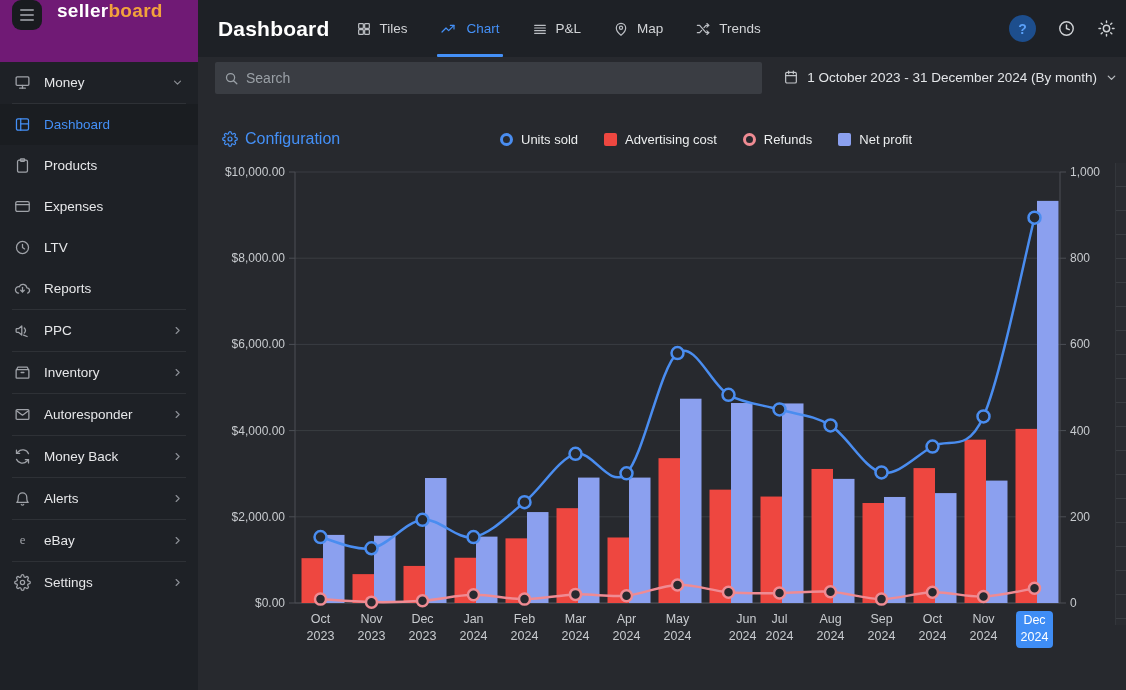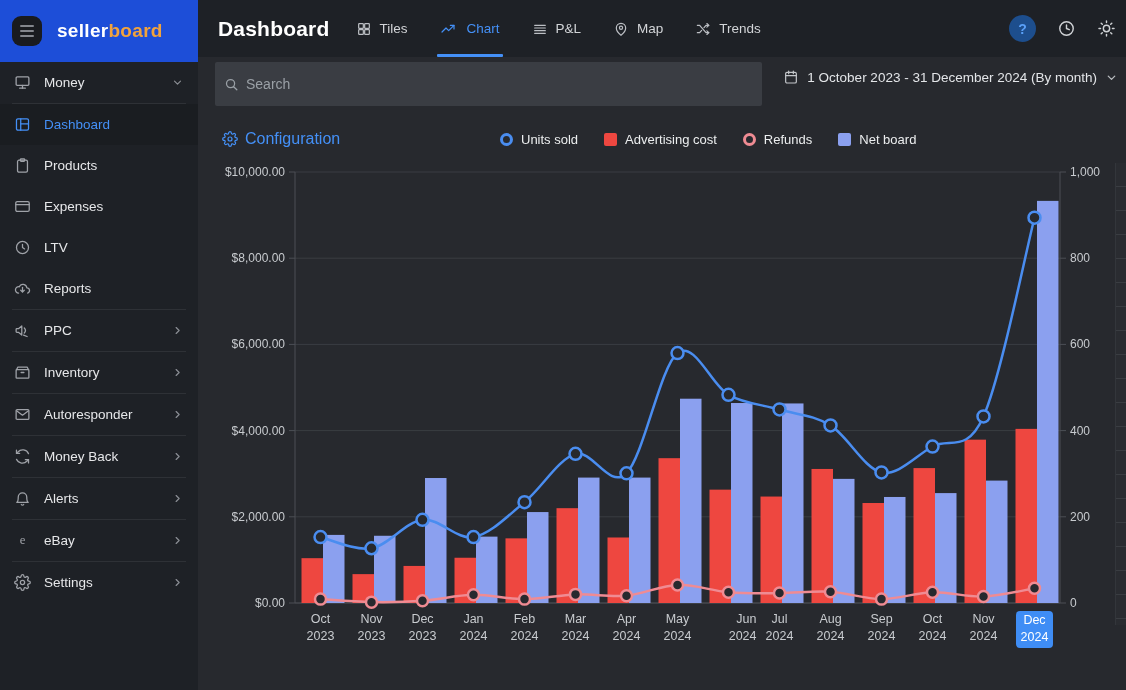--- a/index.html
+++ b/index.html
@@ -4,21 +4,21 @@
 <style>
   * { margin:0; padding:0; box-sizing:border-box; }
   html,body { background:#17181b; }
   #app {
     position:relative; width:1126px; height:690px; overflow:hidden;
     background:#27292e; font-family:"Liberation Sans", sans-serif;
     -webkit-font-smoothing:antialiased;
   }
   
   .sidebar { position:absolute; left:0; top:0; width:198px; height:100%; background:#1e2126; z-index:3; }
-  .logo-row { height:62px; background:#1d4ed8; display:flex; align-items:center; padding:8px 12px; gap:15px; }
+  .logo-row { height:62px; background:#701a75; display:flex; align-items:flex-start; padding:0 12px; gap:15px; }
   .menu-btn { width:30px; height:30px; border-radius:9px; background:#191b1f; border:none; cursor:pointer;
               display:flex; flex-direction:column; justify-content:center; align-items:center; gap:3px; }
   .menu-btn .bar { width:14px; height:2px; background:#83868c; border-radius:1px; }
   .logo { font-size:19px; font-weight:bold; color:#ffffff; letter-spacing:.3px; }
   .logo .accent { color:#f2a33c; }
   .nav { padding-top:0; }
   .nav-item { height:41px; display:flex; align-items:center; padding:0 14px; gap:13px;
               color:#e6e7e9; font-size:13.5px; cursor:pointer; }
   .nav-item .nicon { width:17px; height:17px; color:#9fa2a8; flex:0 0 17px; }
   .nav-item .nicon svg { width:17px; height:17px; display:block; }
@@ -39,21 +39,21 @@
   .tab.active { color:#4490f7;gap:11px; }
   .tab.active .ticon { color:#4490f7; }
   .tab.active .underline { position:absolute; left:-3px; right:-3px; bottom:0; height:3px; background:#4490f7; border-radius:1px; }
   .header-actions { margin-left:auto; display:flex; align-items:center; gap:21px; padding-right:10px; }
   .help-badge { width:27px; height:27px; border-radius:50%; background:#1d4e8d; color:#5aa0f8;
                 font-size:14px; font-weight:bold; display:flex; align-items:center; justify-content:center; cursor:pointer; }
   .hicon { width:19px; height:19px; color:#cfd2d5; cursor:pointer; }
   .hicon svg { width:19px; height:19px; display:block; }
   
   .content { position:absolute; left:198px; top:57px; width:928px; height:633px; background:#27292e; }
-  .search-wrap { position:absolute; left:17px; top:5px; width:547px; height:44px; background:#3a3d43;
+  .search-wrap { position:absolute; left:17px; top:5px; width:547px; height:32px; background:#3a3d43;
                  border-radius:2px; display:flex; align-items:center; padding:0 9px; gap:7px; }
   .search-wrap .sicon { width:15px; height:15px; color:#9aa0a6; flex:0 0 15px; }
   .search-wrap .sicon svg { width:15px; height:15px; display:block; }
   .search-wrap input { flex:1; background:transparent; border:none; outline:none; color:#e8eaec; font-size:14px;
                        font-family:"Liberation Sans", sans-serif; }
   .search-wrap input::placeholder { color:#9aa0a6; }
   .date-range { position:absolute; right:8px; top:5px; height:30px; display:flex; align-items:center; gap:8px;
                 color:#e3e5e8; font-size:13.5px; cursor:pointer; }
   .date-range .dicon { width:16px; height:16px; color:#c3c6ca; }
   .date-range .dicon svg { width:16px; height:16px; display:block; }
@@ -394,21 +394,21 @@
         <div class="legend-item">
           <span class="m-square" style="background: rgb(238, 71, 64);"></span>
           <span>Advertising cost</span>
         </div>
         <div class="legend-item">
           <span class="m-ring" style="border-color: rgb(239, 139, 147);"></span>
           <span>Refunds</span>
         </div>
         <div class="legend-item">
           <span class="m-square" style="background: rgb(139, 160, 239);"></span>
-          <span>Net board</span>
+          <span>Net profit</span>
         </div>
       </div>
 
     <svg id="chart" viewBox="0 0 928 633">
         <line x1="97" y1="546" x2="862" y2="546" stroke="#3a3d42" stroke-width="1"></line>
         <line x1="97" y1="459.8" x2="862" y2="459.8" stroke="#3a3d42" stroke-width="1"></line>
         <line x1="97" y1="373.6" x2="862" y2="373.6" stroke="#3a3d42" stroke-width="1"></line>
         <line x1="97" y1="287.40000000000003" x2="862" y2="287.40000000000003" stroke="#3a3d42" stroke-width="1"></line>
         <line x1="97" y1="201.2" x2="862" y2="201.2" stroke="#3a3d42" stroke-width="1"></line>
         <line x1="97" y1="115" x2="862" y2="115" stroke="#3a3d42" stroke-width="1"></line>

